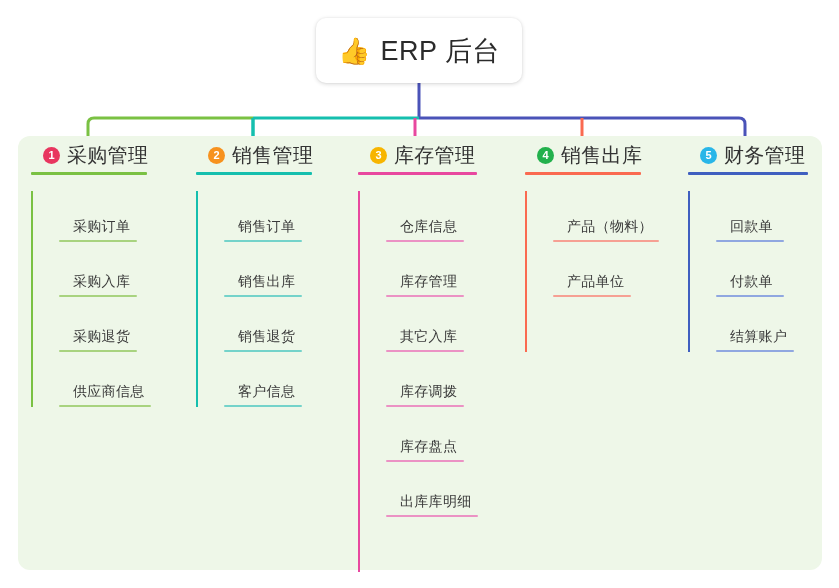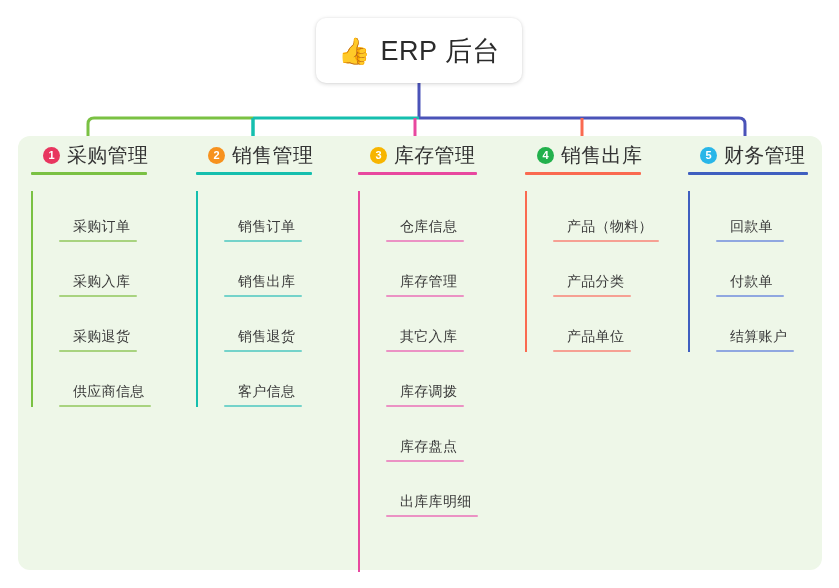--- a/index.html
+++ b/index.html
@@ -262,24 +262,20 @@
           <span class="col-title">销售出库</span>
         </div>
         <div class="col-rule" style="background: rgb(250, 106, 80); width: 116px;"></div>
         <div class="leaves">
           <div class="spine" style="background: rgb(250, 106, 80); height: 161px; left: 0px;"></div>
           <div class="leaf">
             <span class="leaf-label">产品（物料）</span>
             <div class="leaf-rule" style="background: rgb(246, 160, 147); width: 106px;"></div>
           </div>
           <div class="leaf">
-            <span class="leaf-label">产品分类</span>
-            <div class="leaf-rule" style="background: rgb(246, 160, 147); width: 78px;"></div>
-          </div>
-          <div class="leaf">
             <span class="leaf-label">产品单位</span>
             <div class="leaf-rule" style="background: rgb(246, 160, 147); width: 78px;"></div>
           </div>
         </div>
       </div>
       <div class="column" style="left: 688px;">
         <div class="col-header">
           <span class="badge" style="background: rgb(41, 182, 232);">5</span>
           <span class="col-title">财务管理</span>
         </div>

